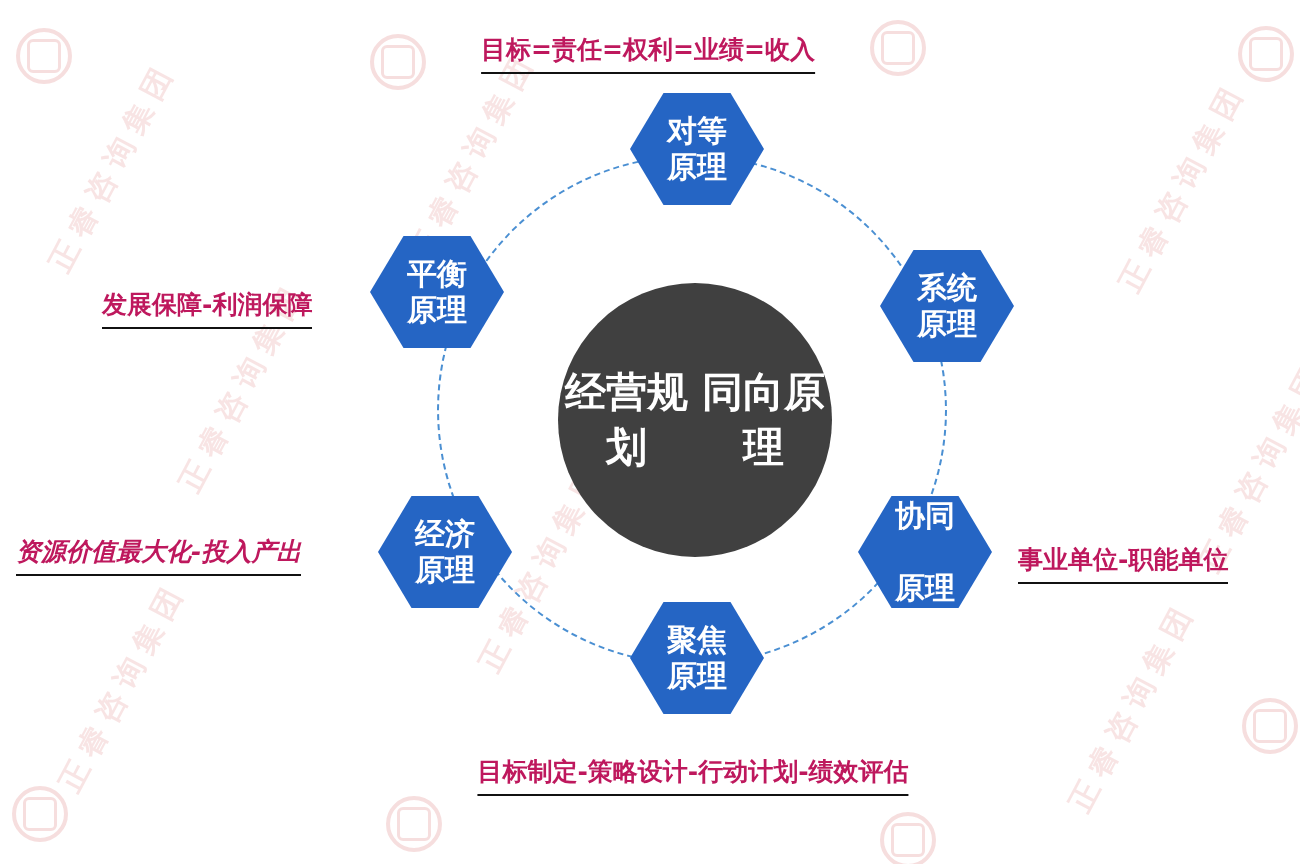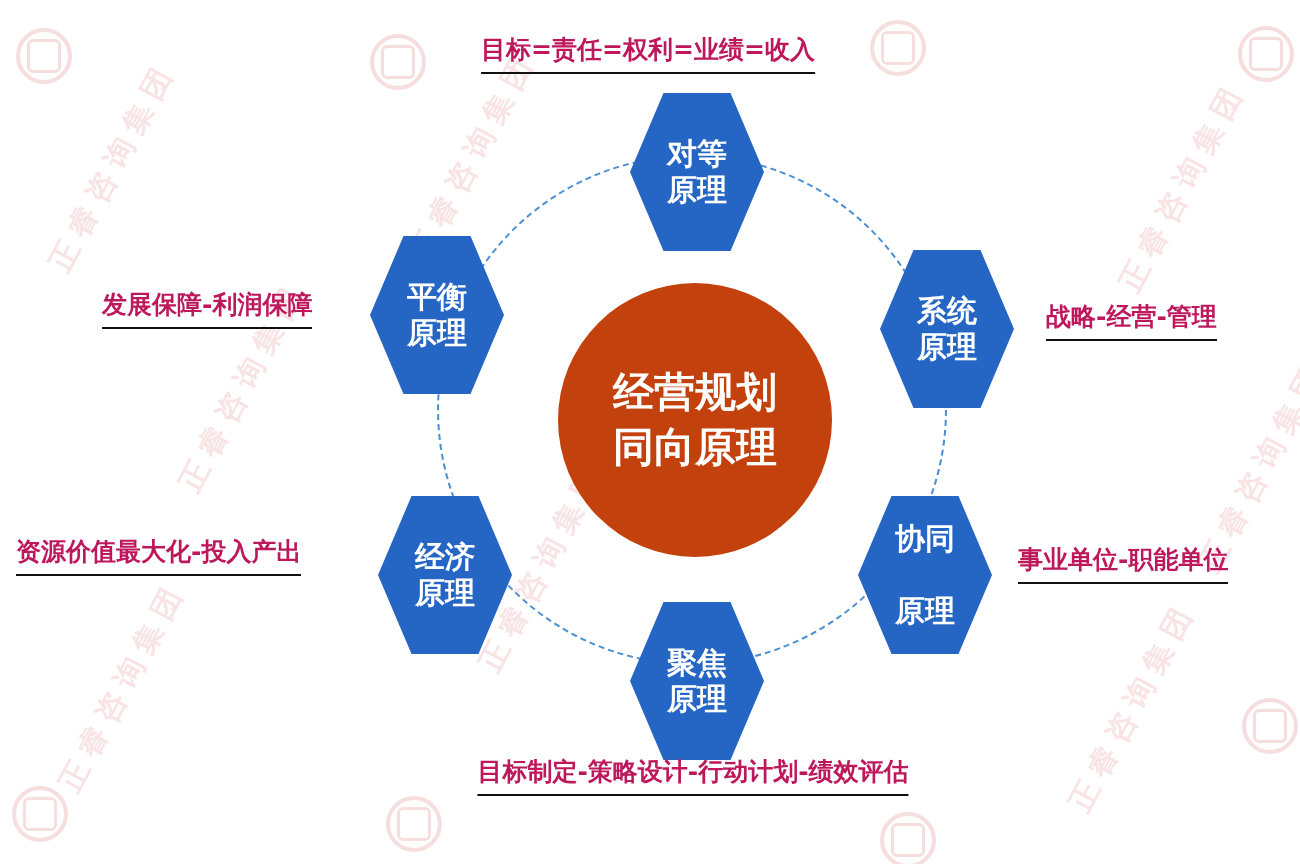--- a/index.html
+++ b/index.html
@@ -50,32 +50,32 @@
     width:510px; height:510px;
     border:2px dashed #4a8fd2;
     border-radius:50%;
   }
 
   .center-circle {
     position:absolute;
     left:558px; top:283px;
     width:274px; height:274px;
     border-radius:50%;
-    background:#c2410c;
+    background:#404040;
     color:#ffffff;
-    display:flex; flex-direction:column;
+    display:flex; flex-direction:row;
     align-items:center; justify-content:center;
     font-size:41px; font-weight:bold;
     line-height:1.35;
     text-align:center;
   }
 
   .hex {
     position:absolute;
-    width:134px; height:158px;
+    width:134px; height:112px;
     background:#2565c4;
     clip-path:polygon(25% 0%, 75% 0%, 100% 50%, 75% 100%, 25% 100%, 0% 50%);
     color:#ffffff;
     display:flex; flex-direction:column;
     align-items:center; justify-content:center;
     font-size:30px; font-weight:bold;
     line-height:1.2;
     text-align:left;
   }
   .hex-peer    { left:630px; top:93px;  }
@@ -91,21 +91,21 @@
     font-weight:bold;
     color:#be185d;
     white-space:nowrap;
     border-bottom:2px solid #111111;
     padding-bottom:6px;
   }
   .ann-top     { left:648px;  top:33px;  transform:translateX(-50%); }
   .ann-system  { left:1046px; top:300px; }
   .ann-synergy { left:1018px; top:543px; }
   .ann-bottom  { left:693px;  top:755px; transform:translateX(-50%); }
-  .ann-economy { left:16px;   top:535px; }
+  .ann-economy { left:16px;   top:535px;font-style:italic; }
   .ann-balance { left:94px;   top:288px;margin-left:8px; }
 </style>
 </head>
 <body>
 
 <div class="stage">
 
   <div class="wm-layer">
     <div class="wm-seal" style="left:16px; top:28px;">
         <div class="wm-seal-inner"></div>
@@ -170,20 +170,19 @@
       <span>平衡</span>
       <span>原理</span>
     </div>
 
     <div class="center-circle">
       <span>经营规划</span>
       <span>同向原理</span>
     </div>
 
     <div class="annotation ann-top">目标=责任=权利=业绩=收入</div>
-    <div class="annotation ann-system">战略-经营-管理</div>
     <div class="annotation ann-synergy">事业单位-职能单位</div>
     <div class="annotation ann-bottom">目标制定-策略设计-行动计划-绩效评估</div>
     <div class="annotation ann-economy">资源价值最大化-投入产出</div>
     <div class="annotation ann-balance">发展保障-利润保障</div>
 
   </div>
 </div>
 
 </body></html>

